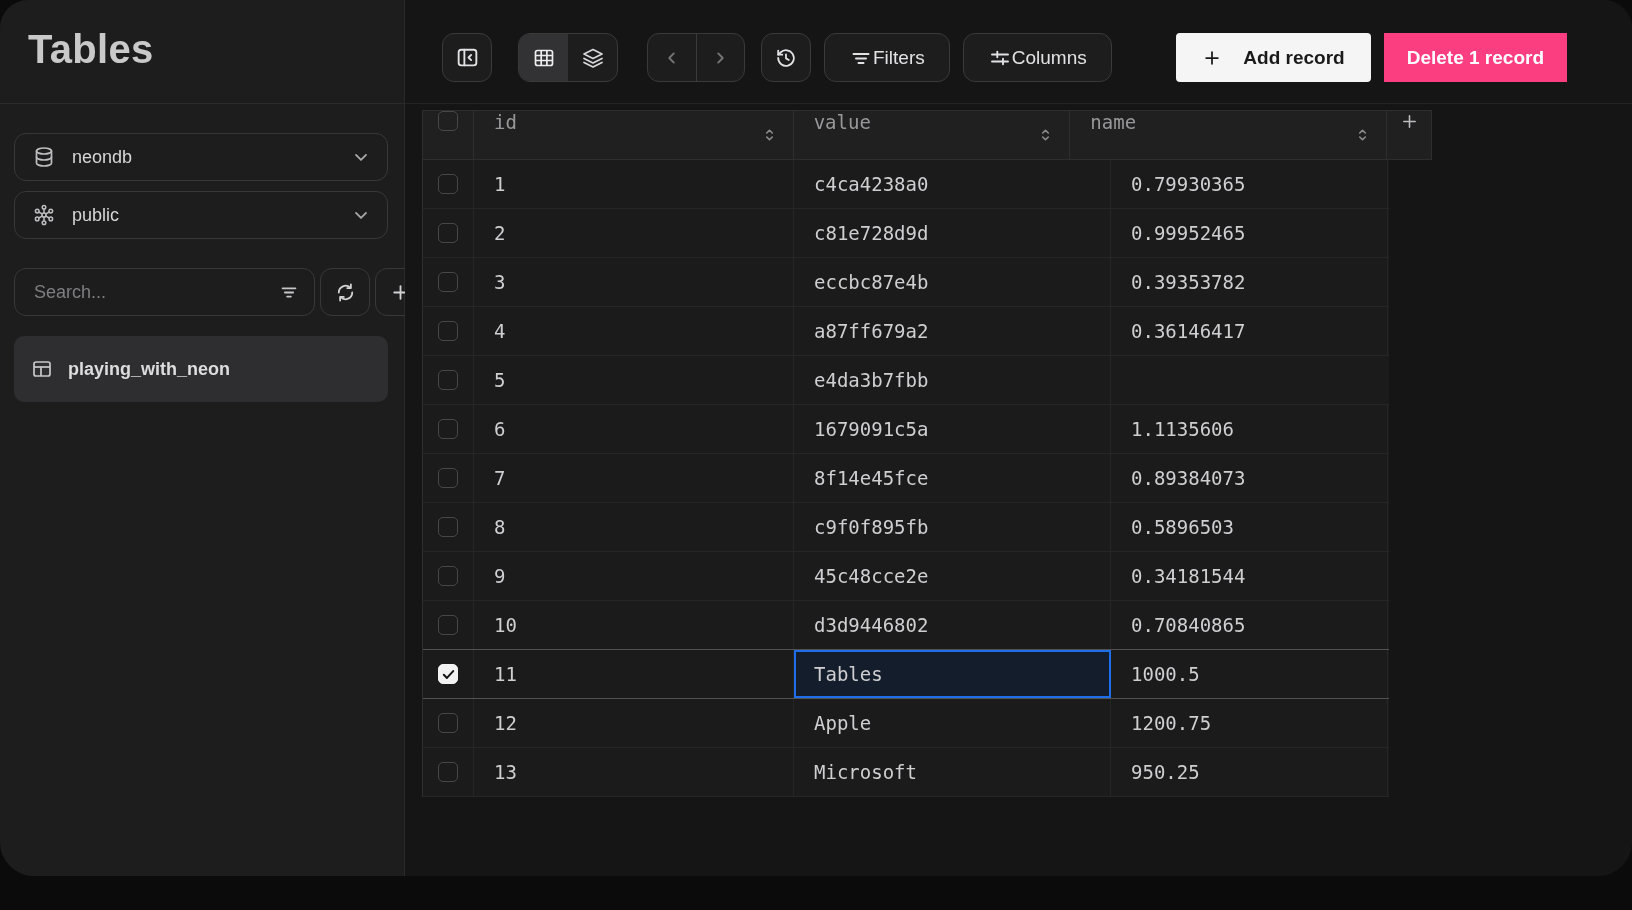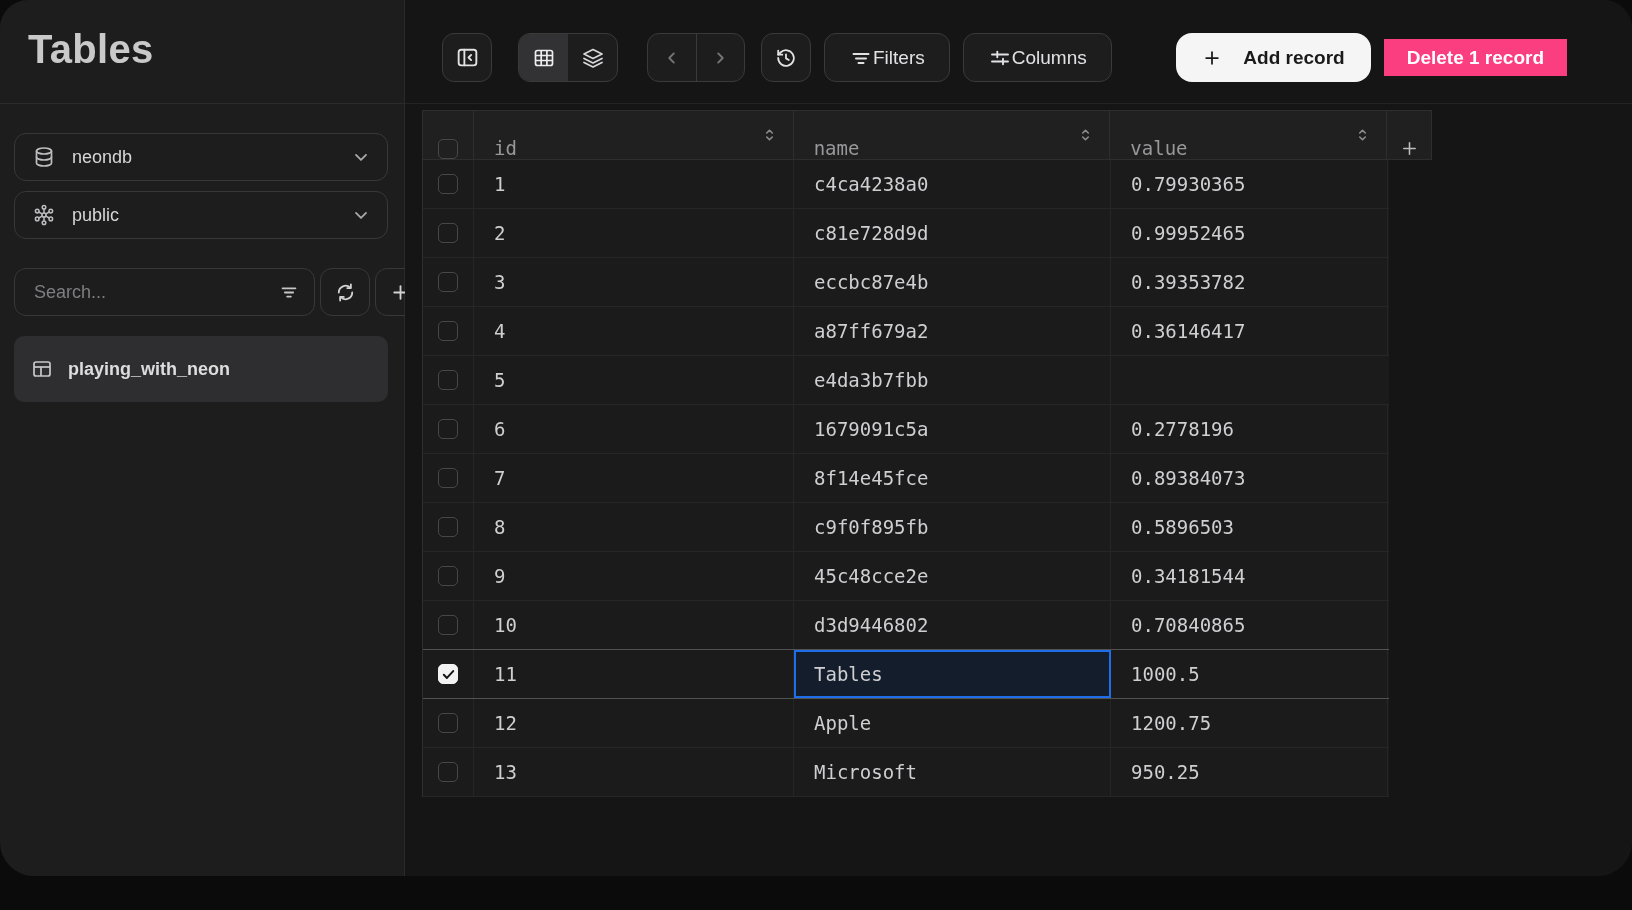--- a/index.html
+++ b/index.html
@@ -36,32 +36,32 @@
   .tb-btn{height:49px;border:1px solid #3a3a3b;border-radius:12px;background:#1d1d1e;display:flex;
           align-items:center;justify-content:center;color:#e2e2e4;cursor:pointer;box-sizing:border-box;}
   .sq{width:50px;}
   .seg{width:100px;padding:0;overflow:hidden;}
   .segment{width:50px;height:100%;display:flex;align-items:center;justify-content:center;cursor:pointer;}
   .segment.active{background:#323234;}
   .pager{width:98px;padding:0;overflow:hidden;}
   .pg{width:49px;height:100%;display:flex;align-items:center;justify-content:center;color:#747476;cursor:pointer;}
   .pg + .pg{border-left:1px solid #3a3a3b;}
   .labeled{padding:0 24px;font-size:19px;}
-  .btn-add{height:49px;border:none;border-radius:16px;background:#f5f5f5;color:#1a1a1a;display:flex;
+  .btn-add{height:49px;border:none;border-radius:4px;background:#f5f5f5;color:#1a1a1a;display:flex;
            align-items:center;gap:21px;padding:0 26px;font-size:19px;font-weight:700;cursor:pointer;margin-left:auto;
            font-family:"Liberation Sans",sans-serif;}
-  .btn-del{height:37px;border:none;border-radius:0;background:#fb3e80;color:#ffffff;display:flex;
+  .btn-del{height:49px;border:none;border-radius:0;background:#fb3e80;color:#ffffff;display:flex;
            align-items:center;padding:0 23px;font-size:19px;font-weight:700;cursor:pointer;margin-left:13px;
            font-family:"Liberation Sans",sans-serif;}
   .ml26{margin-left:26px}.ml29{margin-left:29px}.ml16{margin-left:16px}.ml13{margin-left:13px}
   
   .grid{margin:6px 0 0 17px;font-family:"DejaVu Sans Mono","Liberation Mono",monospace;font-size:19px;
         border-left:1px solid #2e2e2f;width:1010px;box-sizing:border-box;}
   .grid-header{display:flex;height:50px;background:#202021;border-top:1px solid #2e2e2f;border-bottom:1px solid #2e2e2f;box-sizing:border-box;}
-  .hcell{position:relative;display:flex;align-items:flex-end;color:#98989a;border-right:1px solid #2e2e2f;
+  .hcell{position:relative;display:flex;align-items:flex-start;color:#98989a;border-right:1px solid #2e2e2f;
          padding:0 20px;box-sizing:border-box;}
   .hcell.cb{width:51px;justify-content:center;padding:0;}
   .hc-id{width:320px}.hc-name{width:317px}.hc-value{width:277px}
   .hc-plus{width:45px;justify-content:center;padding:0;color:#bdbdbf;cursor:pointer;}
   .sort{position:absolute;right:14px;top:50%;transform:translateY(-50%);color:#8d8d8f;display:flex;cursor:pointer;}
   .row{display:flex;height:49px;background:#1b1b1c;border-bottom:1px solid #262627;box-sizing:border-box;width:966px;}
   .cell{display:flex;align-items:center;color:#cfcfd1;border-right:1px solid #262627;padding:0 20px;box-sizing:border-box;overflow:hidden;white-space:nowrap;}
   .cell.cb{width:51px;justify-content:center;padding:0;}
   .c-id{width:320px}.c-name{width:317px}.c-value{width:277px}
   .row.selected{box-shadow:0 -1px 0 #525254;border-bottom-color:#525254;}
@@ -282,38 +282,38 @@
           </div>
           <div class="hcell hc-id">
             <span>id</span>
             <span class="sort">
               <svg width="19" height="19" viewBox="0 0 24 24" fill="none" stroke="currentColor" stroke-width="2" stroke-linecap="round" stroke-linejoin="round">
                   <polyline points="8.5,9.5 12,6 15.5,9.5"></polyline>
                   <polyline points="8.5,14.5 12,18 15.5,14.5"></polyline>
                 </svg>
             </span>
           </div>
+          <div class="hcell hc-value">
+            <span>value</span>
+            <span class="sort">
+              <svg width="19" height="19" viewBox="0 0 24 24" fill="none" stroke="currentColor" stroke-width="2" stroke-linecap="round" stroke-linejoin="round">
+                  <polyline points="8.5,9.5 12,6 15.5,9.5"></polyline>
+                  <polyline points="8.5,14.5 12,18 15.5,14.5"></polyline>
+                </svg>
+            </span>
+          </div>
           <div class="hcell hc-name">
             <span>name</span>
             <span class="sort">
               <svg width="19" height="19" viewBox="0 0 24 24" fill="none" stroke="currentColor" stroke-width="2" stroke-linecap="round" stroke-linejoin="round">
                   <polyline points="8.5,9.5 12,6 15.5,9.5"></polyline>
                   <polyline points="8.5,14.5 12,18 15.5,14.5"></polyline>
                 </svg>
             </span>
           </div>
-          <div class="hcell hc-value">
-            <span>value</span>
-            <span class="sort">
-              <svg width="19" height="19" viewBox="0 0 24 24" fill="none" stroke="currentColor" stroke-width="2" stroke-linecap="round" stroke-linejoin="round">
-                  <polyline points="8.5,9.5 12,6 15.5,9.5"></polyline>
-                  <polyline points="8.5,14.5 12,18 15.5,14.5"></polyline>
-                </svg>
-            </span>
-          </div>
           <div class="hcell hc-plus">
             <span class="icon">
               <svg width="21" height="21" viewBox="0 0 24 24" fill="none" stroke="currentColor" stroke-width="1.8" stroke-linecap="round">
                 <line x1="12" y1="5.5" x2="12" y2="18.5"></line>
                   <line x1="5.5" y1="12" x2="18.5" y2="12"></line>
               </svg>
             </span>
           </div>
         </div>
         <div>
@@ -355,21 +355,21 @@
               </div>
               <div class="cell c-id">5</div>
               <div class="cell c-name">e4da3b7fbb</div>
             </div>
             <div class="row">
               <div class="cell cb">
                 <span class="cbx"></span>
               </div>
               <div class="cell c-id">6</div>
               <div class="cell c-name">1679091c5a</div>
-              <div class="cell c-value">0.2778196</div>
+              <div class="cell c-value">1.1135606</div>
             </div>
             <div class="row">
               <div class="cell cb">
                 <span class="cbx"></span>
               </div>
               <div class="cell c-id">7</div>
               <div class="cell c-name">8f14e45fce</div>
               <div class="cell c-value">0.89384073</div>
             </div>
             <div class="row">

